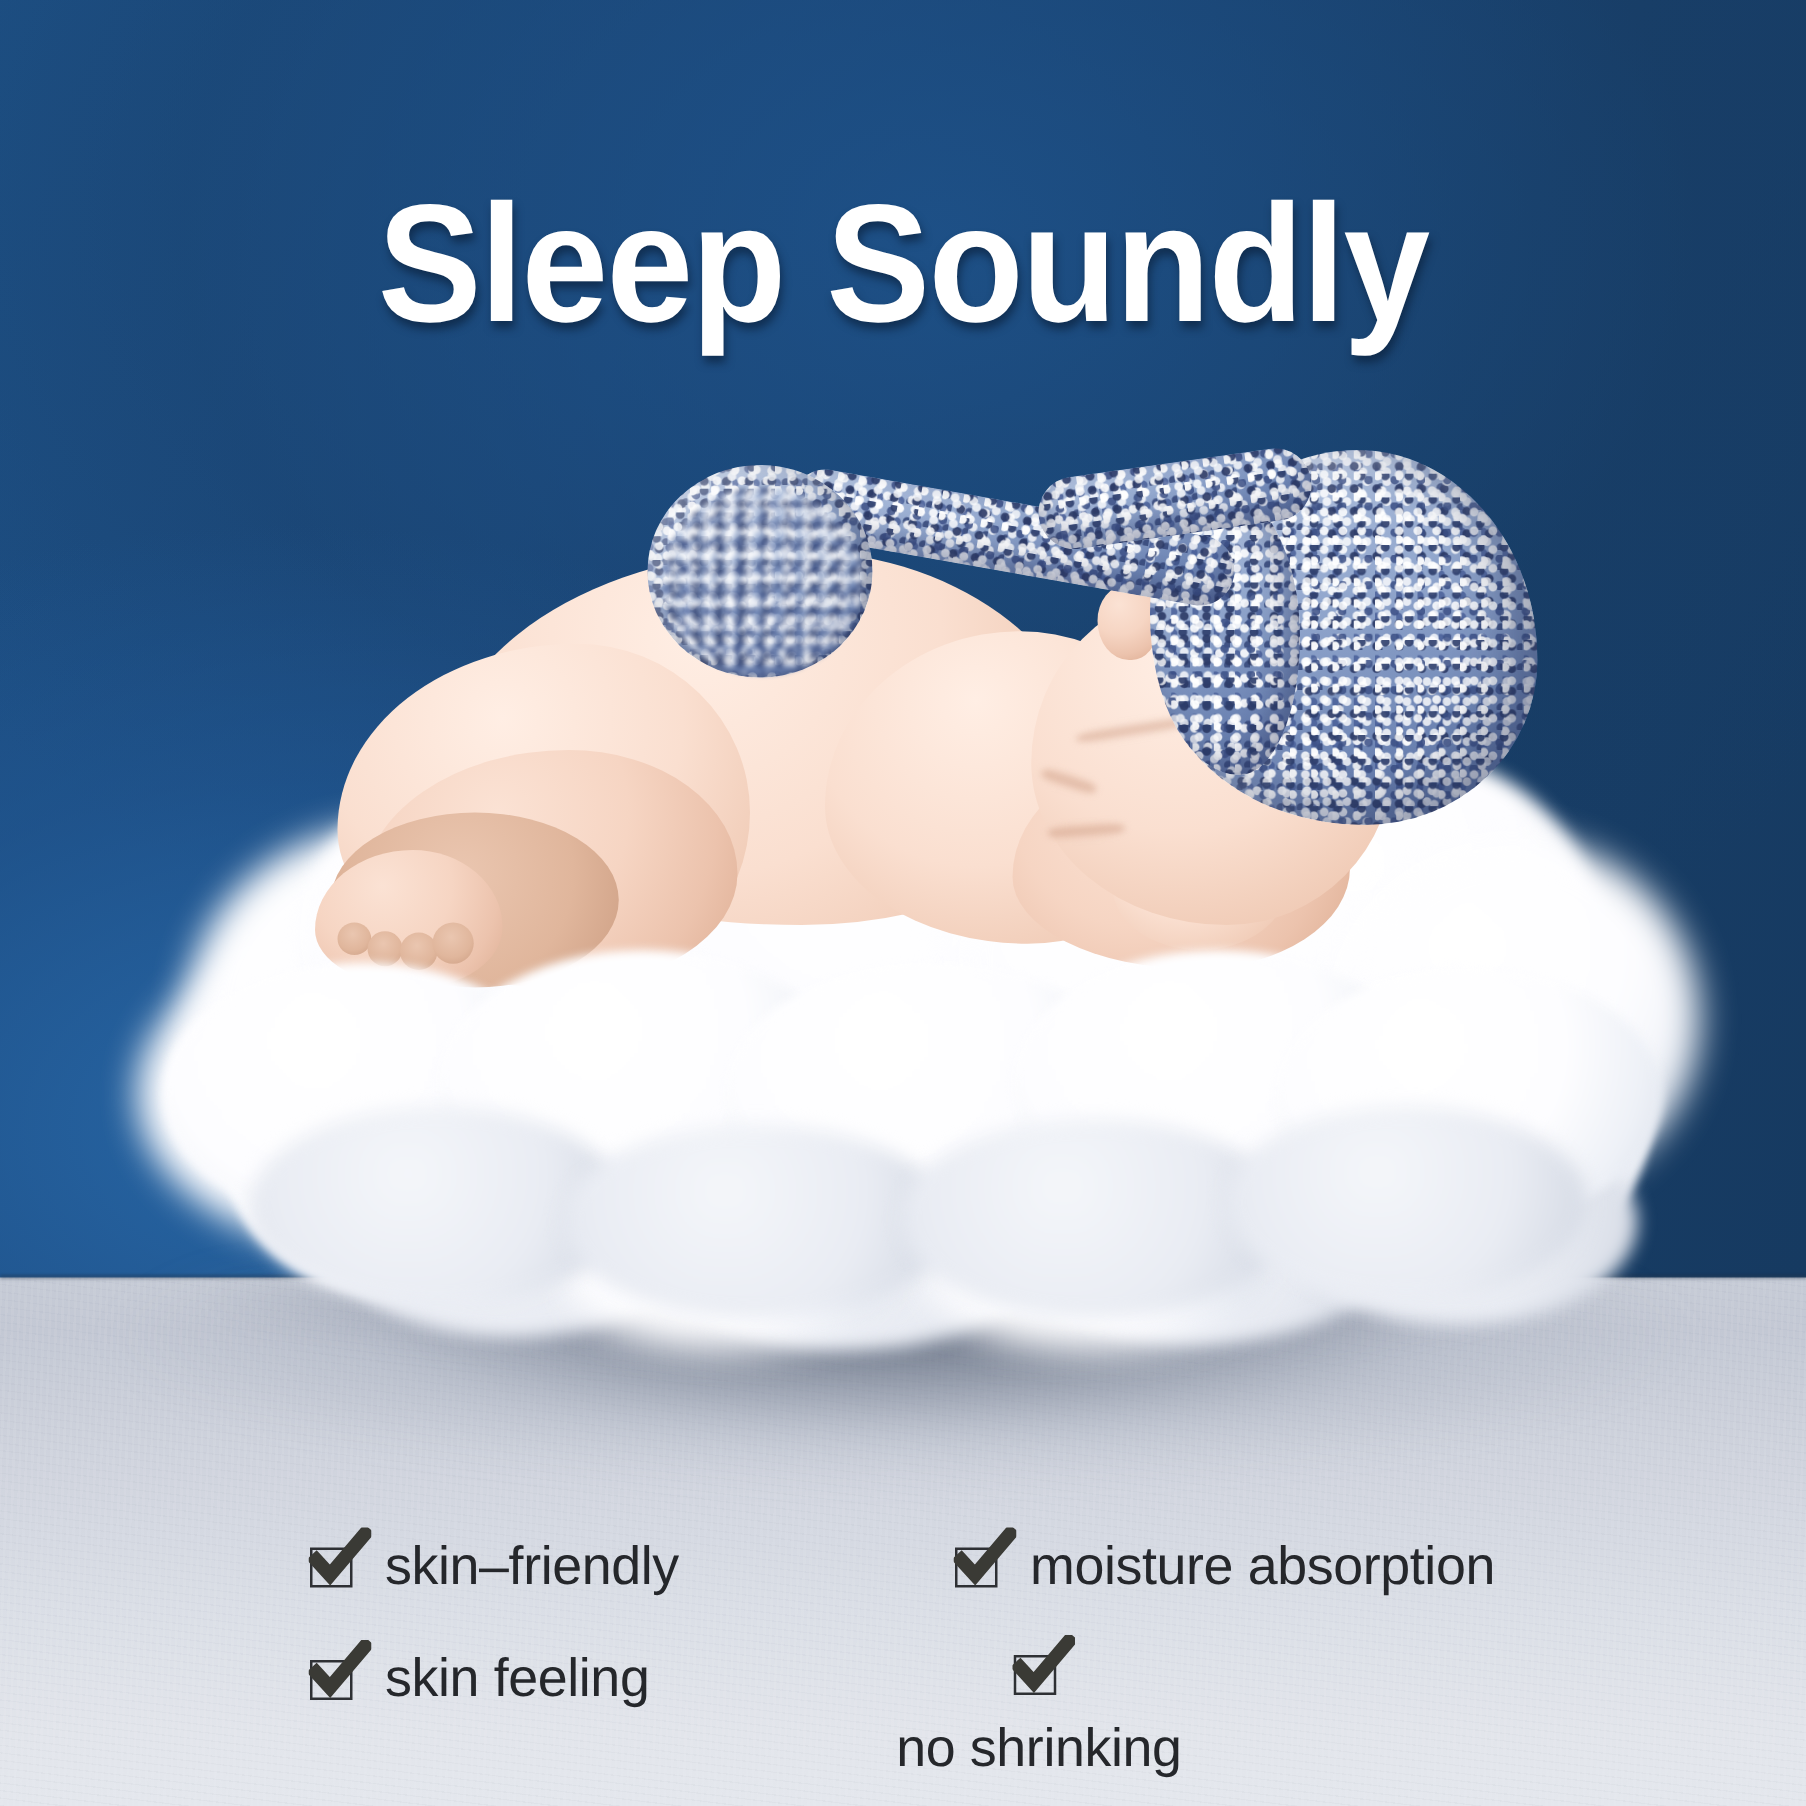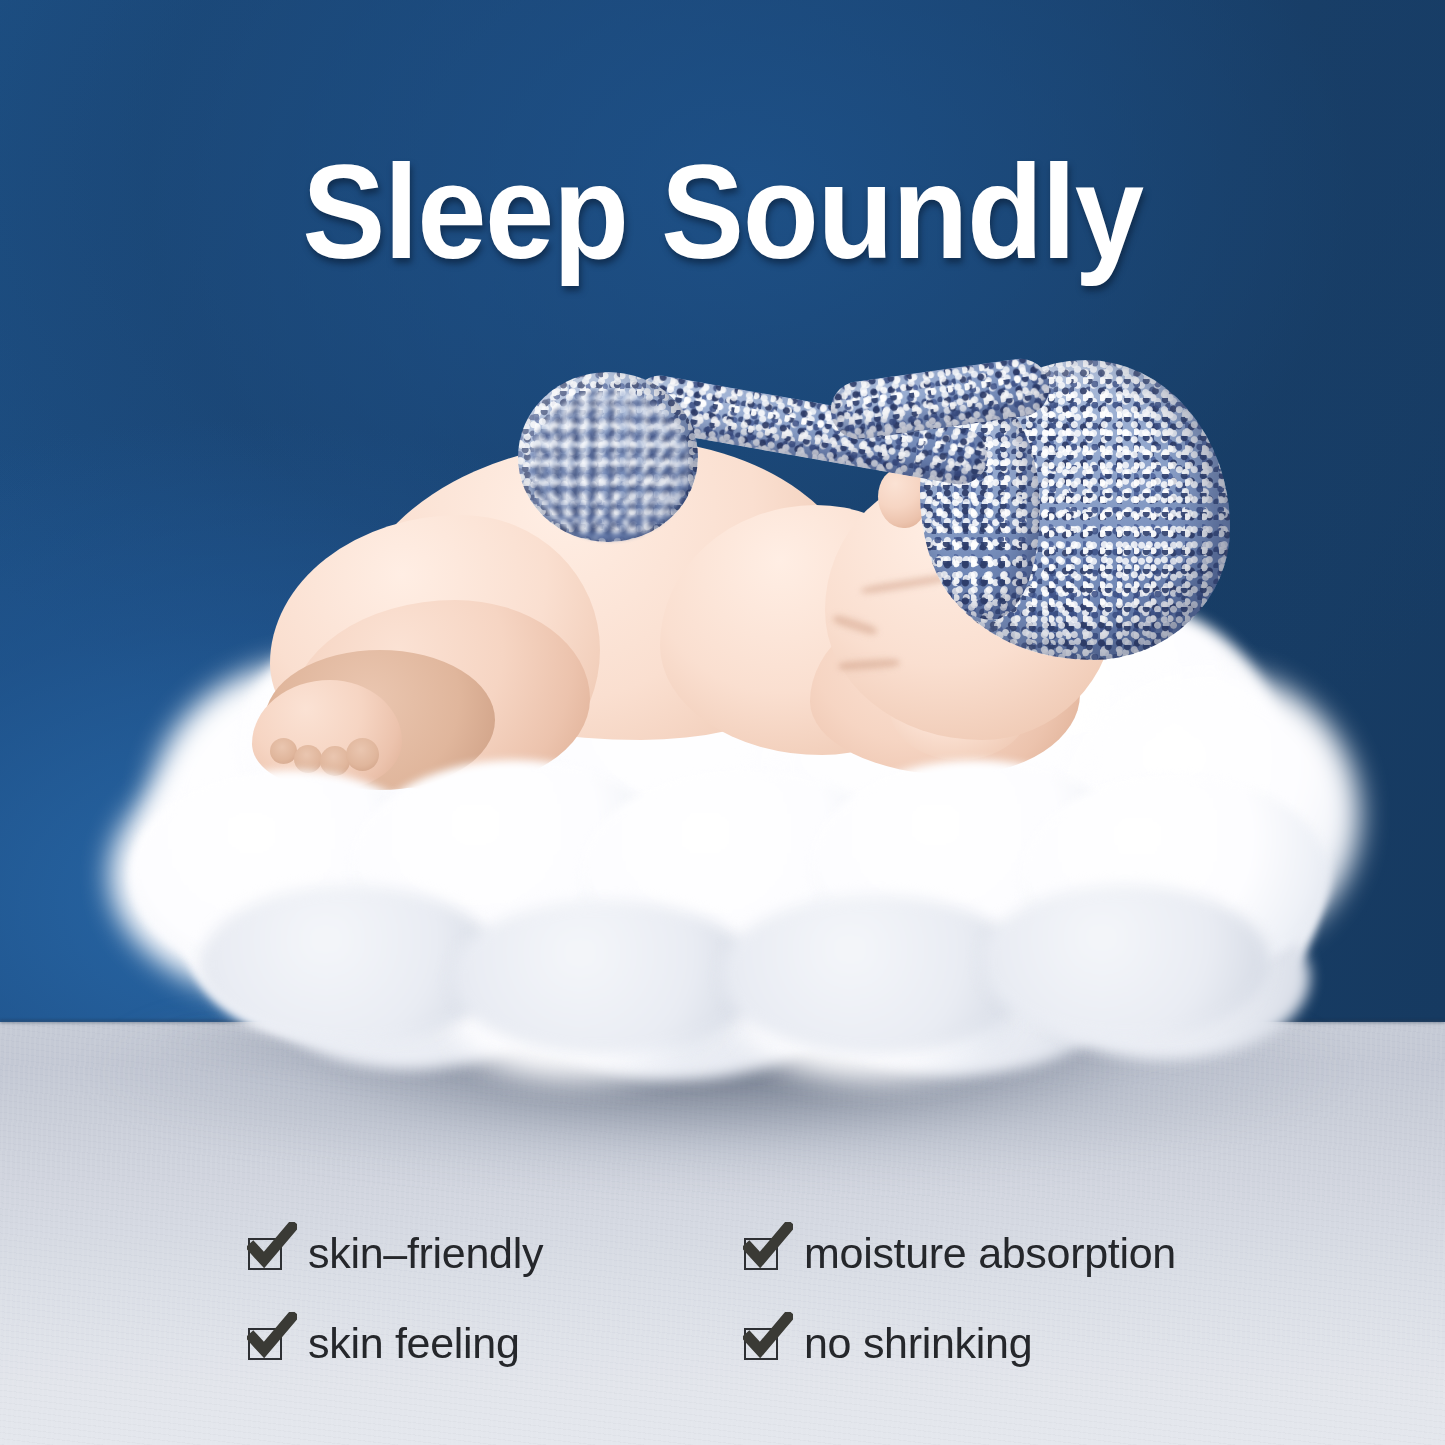--- a/index.html
+++ b/index.html
@@ -288,41 +288,41 @@
     <div class="check-row" style="left:248px; top:22px;">
       <span class="checkbox">
         <span class="box"></span>
         <svg class="tick" viewBox="0 0 50 50">
           <path d="M6 26 L17 38 L45 5" fill="none" stroke="#3a3a35" stroke-width="11" stroke-linecap="square" stroke-linejoin="miter"></path>
         </svg>
       </span>
       <span class="check-label">skin–friendly</span>
     </div>
 
-    <div class="check-row" style="left:744px; top:22px;">
+    <div class="check-row" style="left:764px; top:22px;">
       <span class="checkbox">
         <span class="box"></span>
         <svg class="tick" viewBox="0 0 50 50">
           <path d="M6 26 L17 38 L45 5" fill="none" stroke="#3a3a35" stroke-width="11" stroke-linecap="square" stroke-linejoin="miter"></path>
         </svg>
       </span>
       <span class="check-label">moisture absorption</span>
     </div>
 
     <div class="check-row" style="left:248px; top:112px;">
       <span class="checkbox">
         <span class="box"></span>
         <svg class="tick" viewBox="0 0 50 50">
           <path d="M6 26 L17 38 L45 5" fill="none" stroke="#3a3a35" stroke-width="11" stroke-linecap="square" stroke-linejoin="miter"></path>
         </svg>
       </span>
       <span class="check-label">skin feeling</span>
     </div>
 
-    <div class="check-row" style="left:744px; top:112px;">
+    <div class="check-row" style="left:717px; top:112px;flex-direction:column;">
       <span class="checkbox">
         <span class="box"></span>
         <svg class="tick" viewBox="0 0 50 50">
           <path d="M6 26 L17 38 L45 5" fill="none" stroke="#3a3a35" stroke-width="11" stroke-linecap="square" stroke-linejoin="miter"></path>
         </svg>
       </span>
       <span class="check-label">no shrinking</span>
     </div>
 
   </div>

